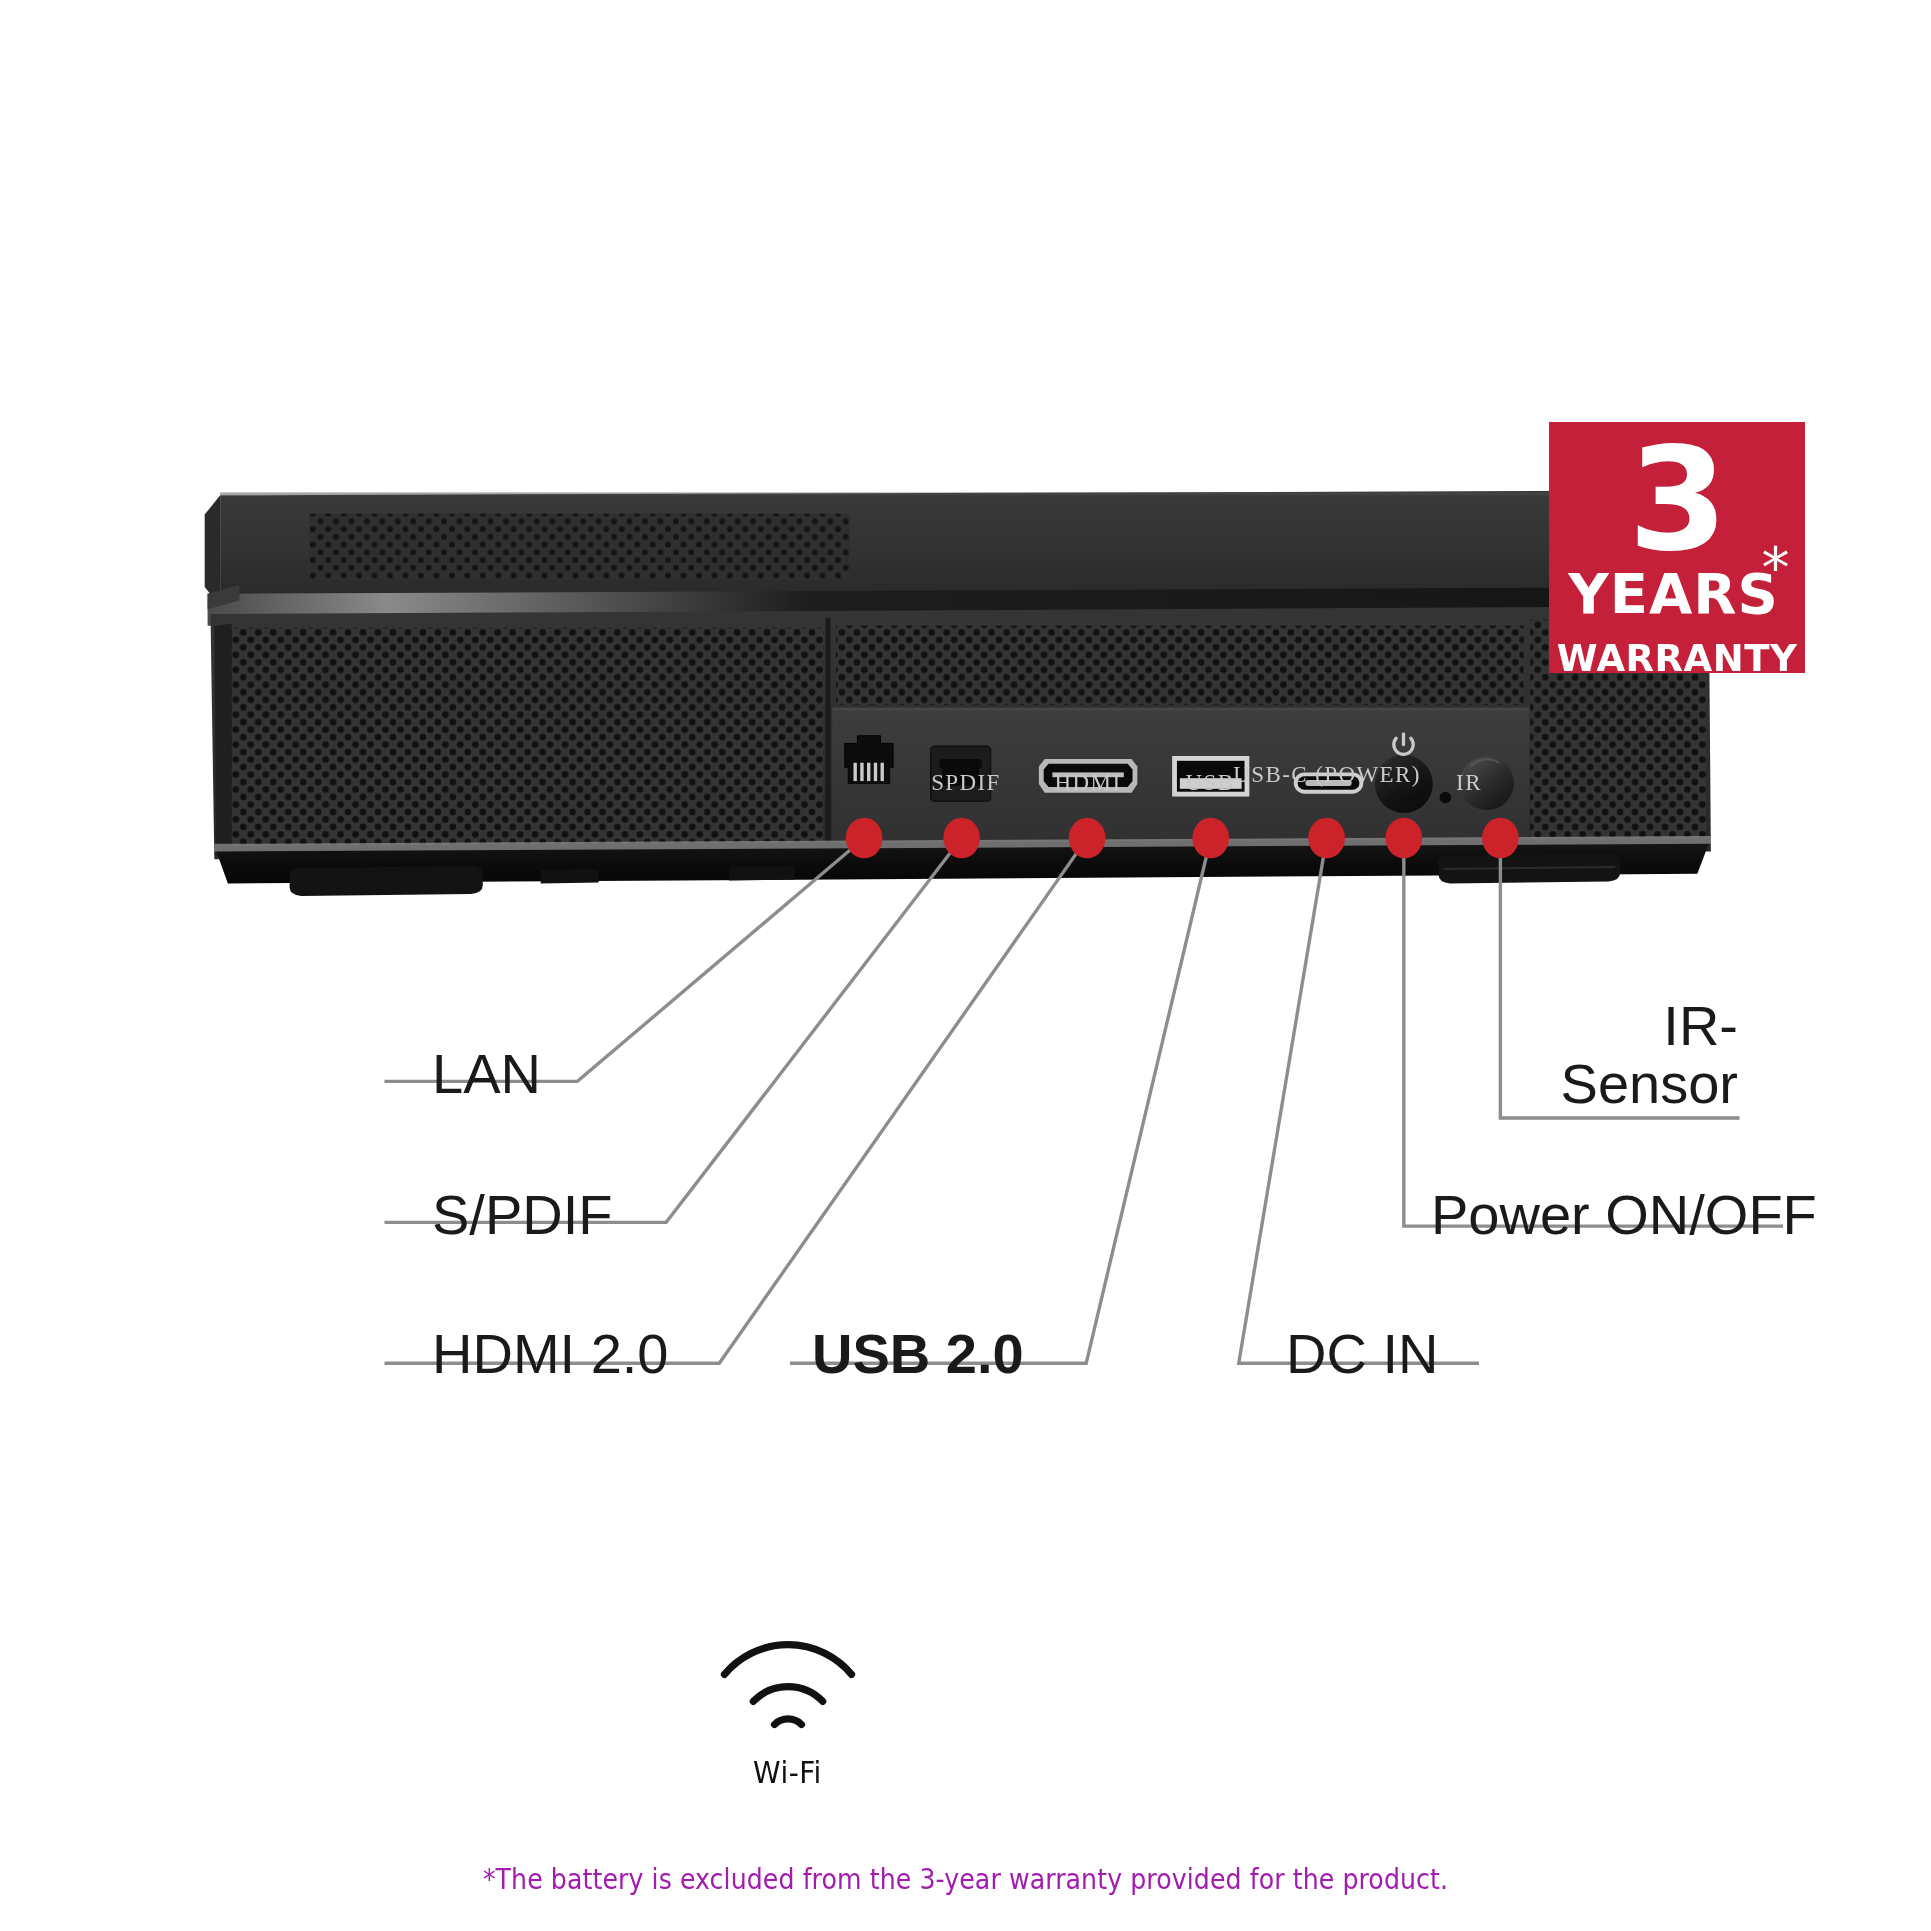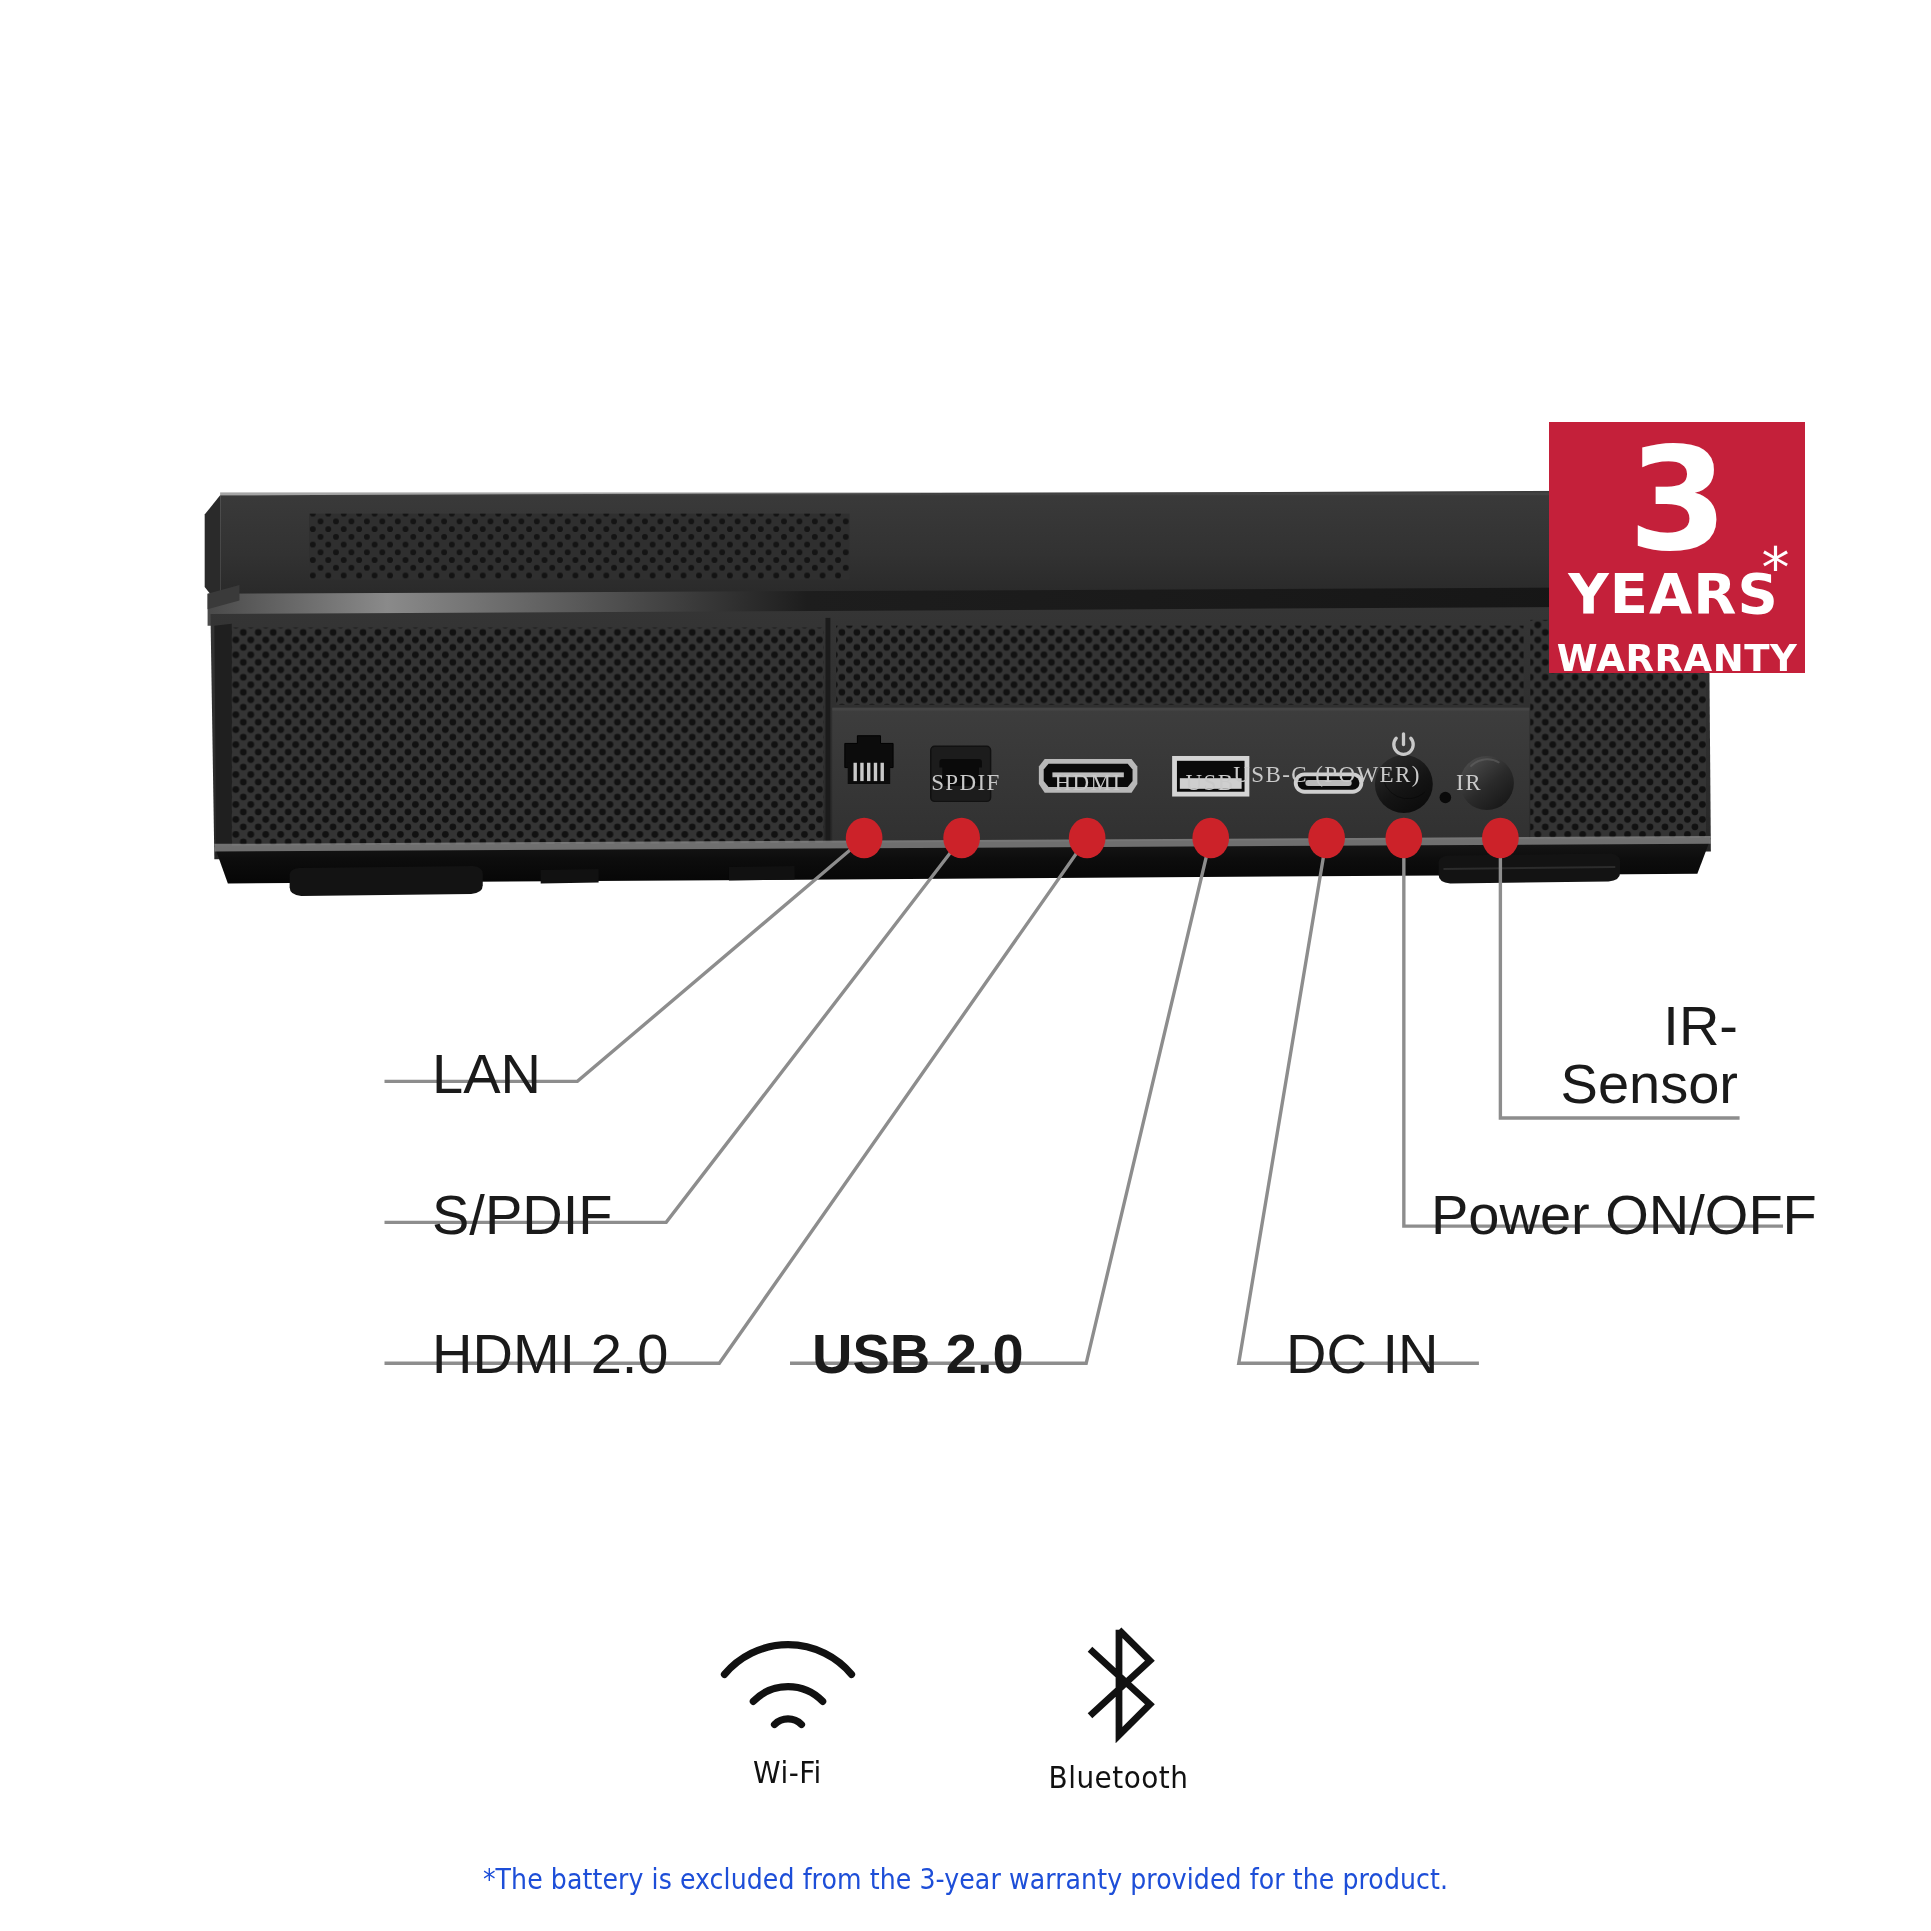--- a/index.html
+++ b/index.html
@@ -117,21 +117,21 @@
     margin-top: 11.6px;
     white-space: nowrap;
   }
 
   
   #footnote {
     position: absolute;
     left: 0; right: 0;
     top: 1863px;
     text-align: center;
-    color: #1d4ed8;
+    color: #a21caf;
     font-size: 28px;
     font-family: "DejaVu Sans Condensed", "Liberation Sans", sans-serif;
     letter-spacing: 0.1px;
     white-space: nowrap;
   }
 </style>
 </head>
 <body>
 
 <div id="stage">
@@ -362,25 +362,17 @@
     <svg width="154" height="106" viewBox="0 0 160 110">
       <g fill="none" stroke="#111111" stroke-width="7.5" stroke-linecap="round">
         <path d="M 14,44 A 86,86 0 0 1 146,44"></path>
         <path d="M 44,72 A 50,50 0 0 1 116,72"></path>
         <path d="M 66,96 A 20,20 0 0 1 94,96"></path>
       </g>
     </svg>
     <div class="conn-label">Wi-Fi</div>
   </div>
 
-  <div class="conn-item" style="left:993px; top:1622px; width:251px;">
-    <svg width="116" height="121" viewBox="0 0 120 125">
-      <g fill="none" stroke="#111111" stroke-width="7" stroke-linejoin="miter" stroke-linecap="butt">
-        <path d="M 60,8 L 60,117 L 92,85 L 30,28 M 30,97 L 92,40 L 60,8"></path>
-      </g>
-    </svg>
-    <div class="conn-label">Bluetooth</div>
-  </div>
 
   <div id="footnote">*The battery is excluded from the 3-year warranty provided for the product.</div>
 
 </div>
 
 
 </body></html>

